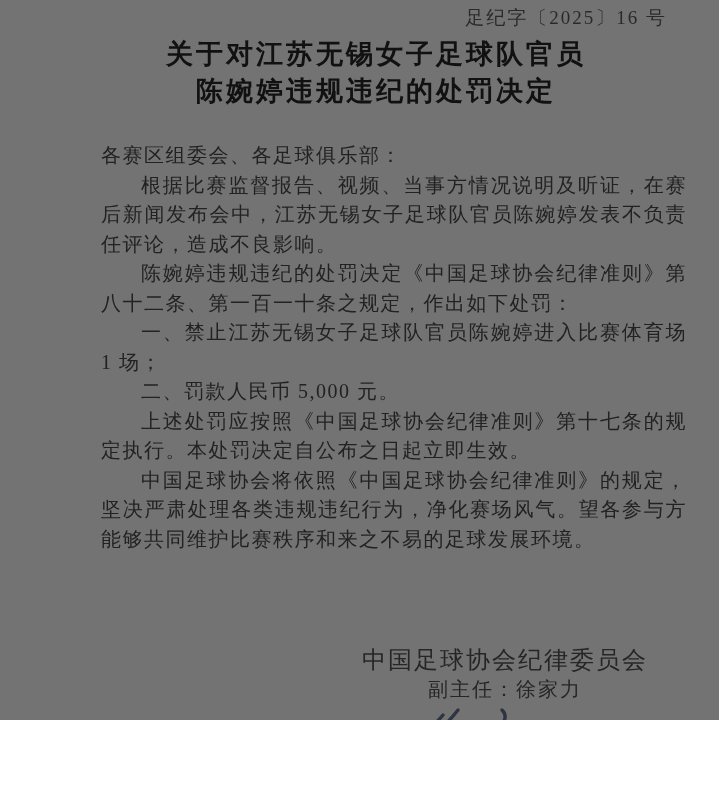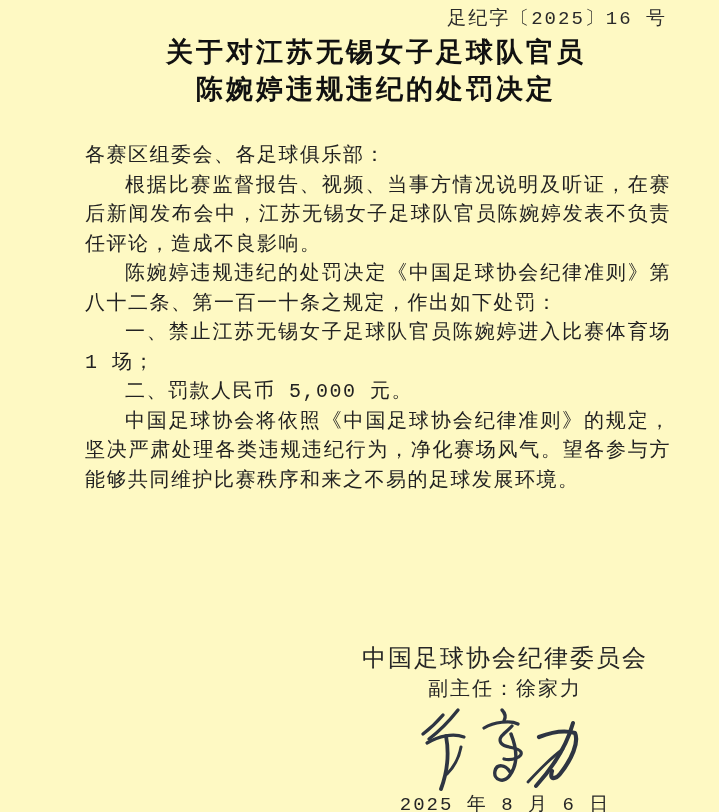--- a/index.html
+++ b/index.html
@@ -3,25 +3,25 @@
 <meta charset="utf-8">
 <style>
   html, body {
     margin: 0;
     padding: 0;
     background: #ffffff;
   }
   .page {
     position: relative;
     width: 719px;
-    height: 812px;
-    background: #fef9c3;
+    height: 720px;
+    background: #737373;
     overflow: hidden;
     color: #1f1f1f;
-    font-family: Liberation Mono, monospace;
+    font-family: Liberation Serif, serif;
   }
   .doc-number {
     position: absolute;
     top: 5px;
     right: 52px;
     font-size: 19px;
     letter-spacing: 2px;
     white-space: nowrap;
     color: #2a2a2a;
   }
@@ -35,21 +35,21 @@
     font-weight: bold;
     font-size: 27px;
     line-height: 37px;
     letter-spacing: 3px;
     color: #111111;
   }
   .title .title-line { display: block; }
   .body-text {
     position: absolute;
     top: 141px;
-    left: 85px;
+    left: 101px;
     width: 586px;
     font-size: 20px;
     line-height: 29.5px;
     letter-spacing: 1.5px;
     text-align: justify;
     color: #222222;
   }
   .body-text p {
     margin: 0;
     text-indent: 2em;
@@ -100,20 +100,21 @@
     <span class="title-line">关于对江苏无锡女子足球队官员</span>
     <span class="title-line">陈婉婷违规违纪的处罚决定</span>
   </h1>
 
   <div class="body-text">
     <p class="salutation">各赛区组委会、各足球俱乐部：</p>
     <p>根据比赛监督报告、视频、当事方情况说明及听证，在赛后新闻发布会中，江苏无锡女子足球队官员陈婉婷发表不负责任评论，造成不良影响。</p>
     <p>陈婉婷违规违纪的处罚决定《中国足球协会纪律准则》第八十二条、第一百一十条之规定，作出如下处罚：</p>
     <p>一、禁止江苏无锡女子足球队官员陈婉婷进入比赛体育场 1 场；</p>
     <p>二、罚款人民币 5,000 元。</p>
+    <p>上述处罚应按照《中国足球协会纪律准则》第十七条的规定执行。本处罚决定自公布之日起立即生效。</p>
     <p>中国足球协会将依照《中国足球协会纪律准则》的规定，坚决严肃处理各类违规违纪行为，净化赛场风气。望各参与方能够共同维护比赛秩序和来之不易的足球发展环境。</p>
   </div>
 
   <div class="signature-block">
     <div class="sig-org">中国足球协会纪律委员会</div>
     <div class="sig-title">副主任：徐家力</div>
     <svg class="sig-hand" width="186" height="86" viewBox="0 0 186 86">
       <g fill="none" stroke="#2e3542" stroke-linecap="round" stroke-linejoin="round">
 
         <path d="M31,9 C25,16 19,22 11,28" stroke-width="3.4"></path>

